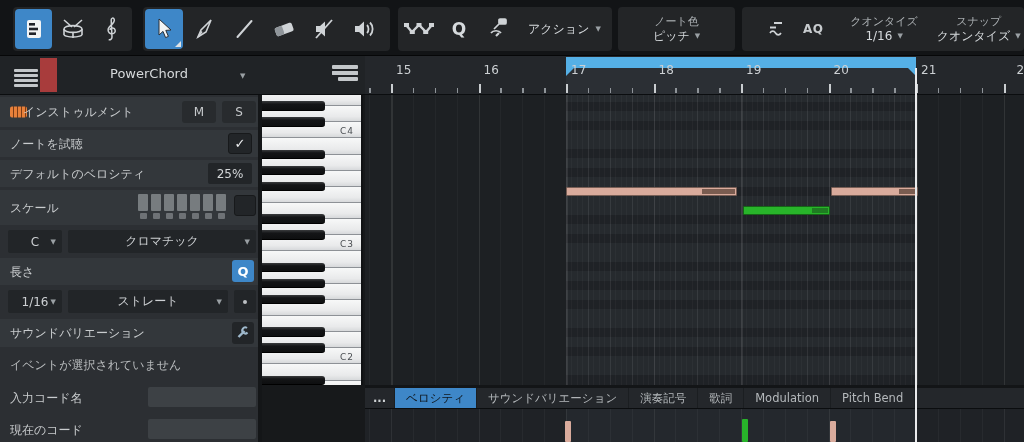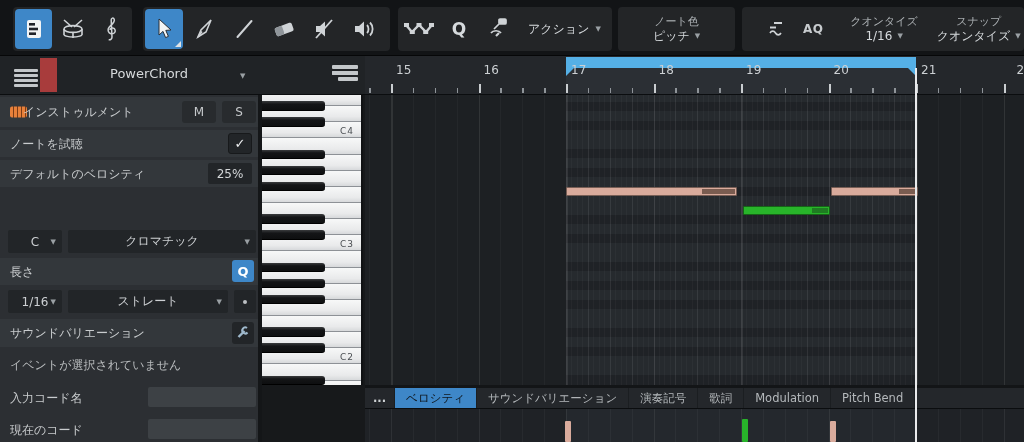--- a/index.html
+++ b/index.html
@@ -268,20 +268,40 @@
       <span class="sbtn" style="left:182px;top:4px;">M</span>
       <span class="sbtn" style="left:222px;top:4px;">S</span>
     </div>
     <div class="irow" style="top:35px;height:27px;">
       <span class="ilabel">ノートを試聴</span>
       <span class="chk" style="left:228px;top:3px;">✓</span>
     </div>
     <div class="irow" style="top:65px;height:27px;">
       <span class="ilabel">デフォルトのベロシティ</span>
       <span class="valbox" style="left:208px;top:3px;width:44px;">25%</span>
+    </div>
+    <div class="irow" style="top:95px;height:35px;">
+      <span class="ilabel">スケール</span>
+      <span class="minikb" id="minikb">
+          <div class="wk" style="left: 0px;"></div>
+          <div class="nb" style="left: 1.5px;"></div>
+          <div class="wk" style="left: 13px;"></div>
+          <div class="nb" style="left: 14.5px;"></div>
+          <div class="wk" style="left: 26px;"></div>
+          <div class="nb" style="left: 27.5px;"></div>
+          <div class="wk" style="left: 39px;"></div>
+          <div class="nb" style="left: 40.5px;"></div>
+          <div class="wk" style="left: 52px;"></div>
+          <div class="nb" style="left: 53.5px;"></div>
+          <div class="wk" style="left: 65px;"></div>
+          <div class="nb" style="left: 66.5px;"></div>
+          <div class="wk" style="left: 78px;"></div>
+          <div class="nb" style="left: 79.5px;"></div>
+        </span>
+      <span class="chk" style="left:234px;top:5px;width:22px;"></span>
     </div>
     <div class="irow flat" style="top:133px;height:27px;">
       <span class="drop" style="left:8px;top:2px;width:54px;">
           <span>C</span>
           <span class="caret">▼</span>
         </span>
       <span class="drop" style="left:68px;top:2px;width:188px;">
           <span>クロマチック</span>
           <span class="caret">▼</span>
         </span>

